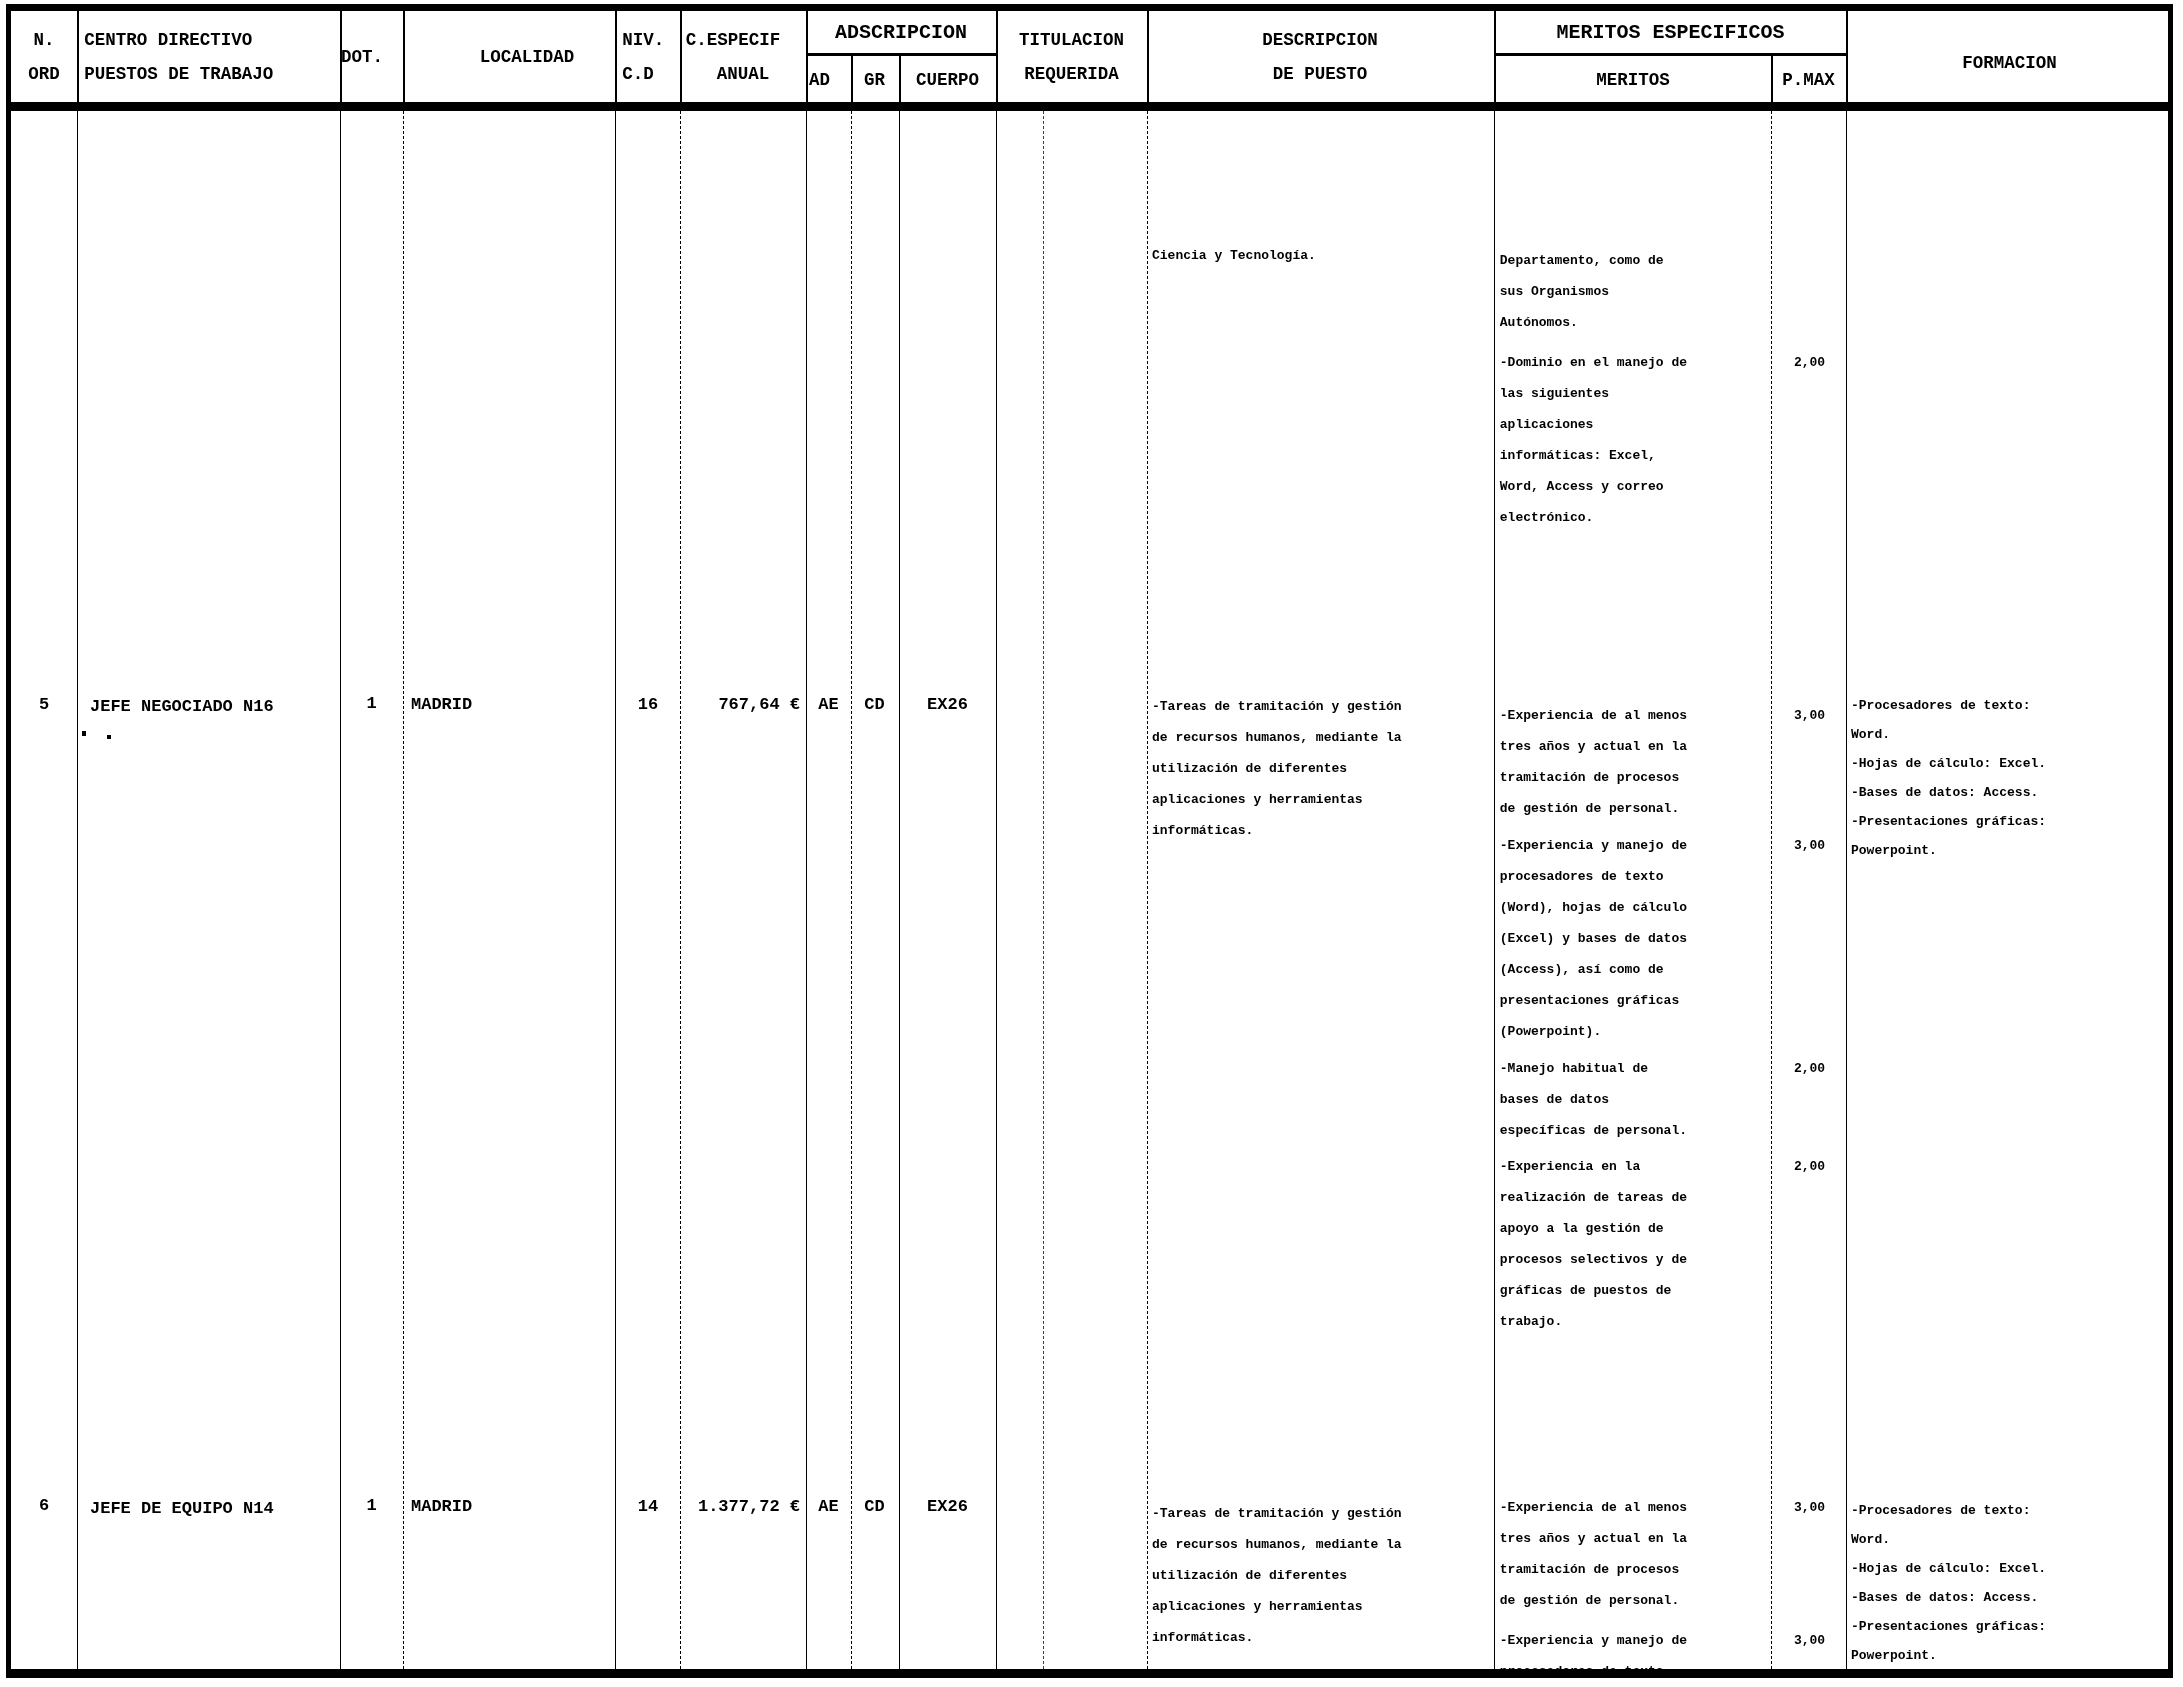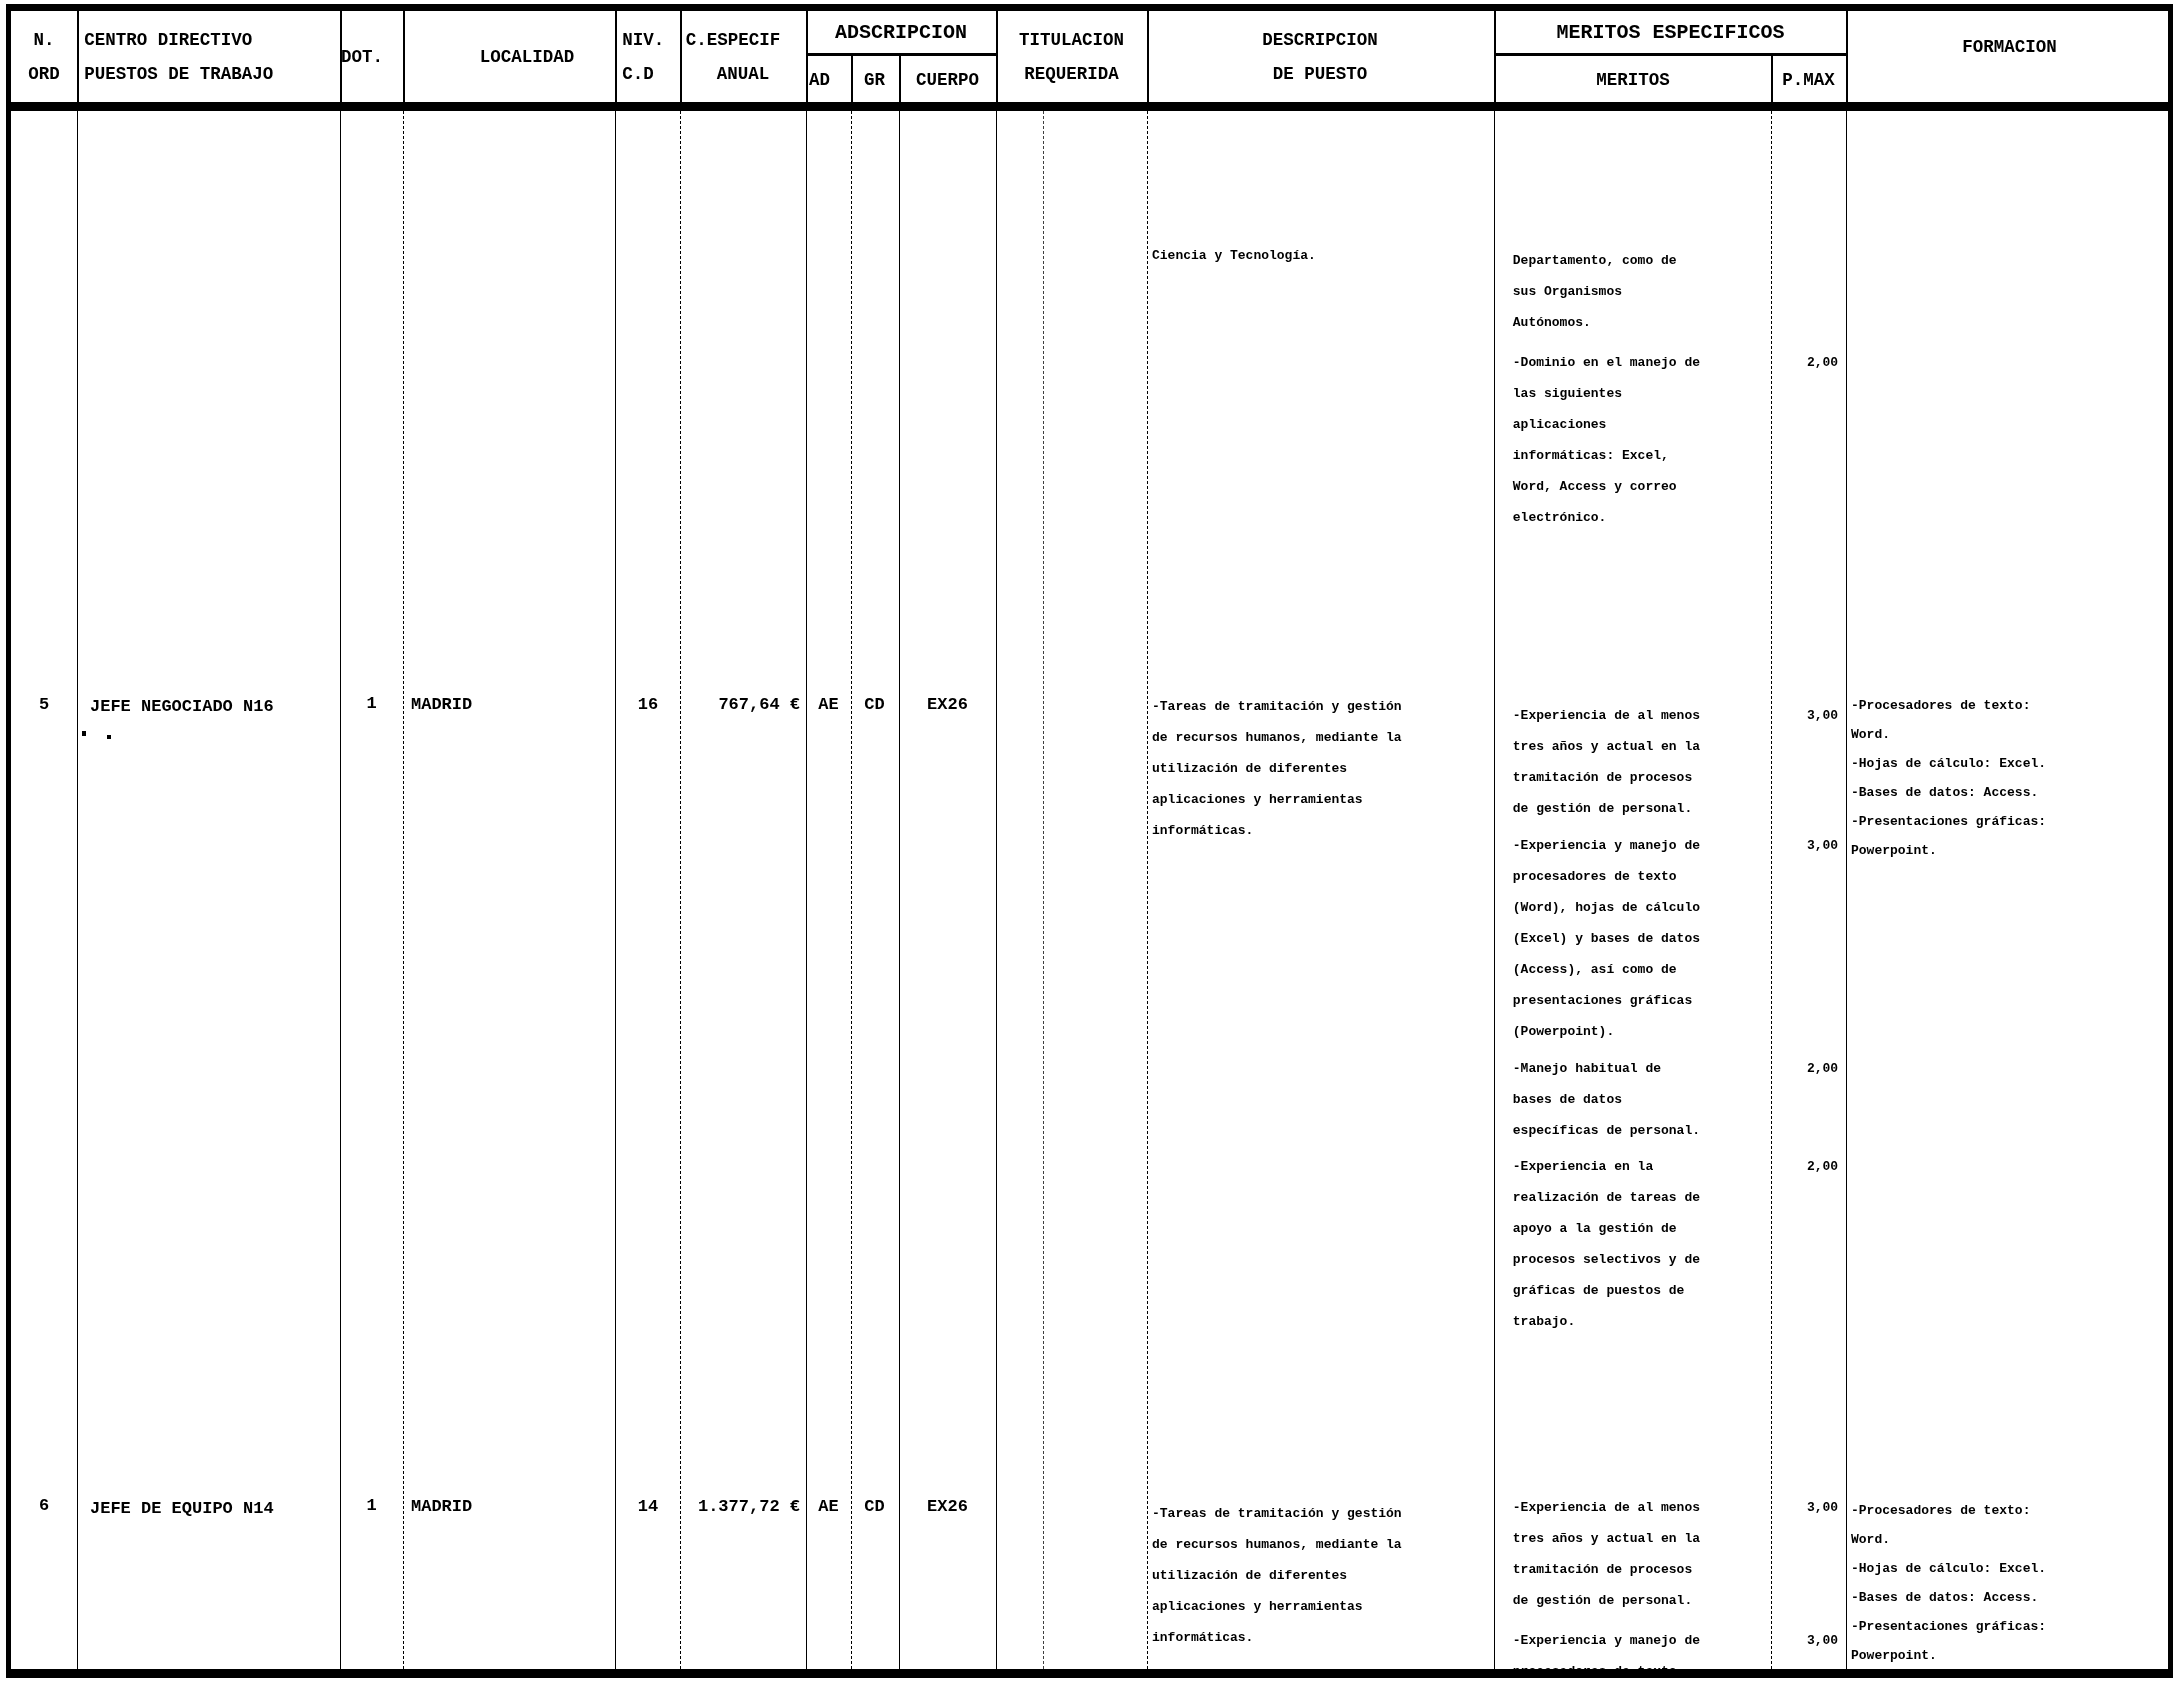--- a/index.html
+++ b/index.html
@@ -33,21 +33,21 @@
     font-size:20px;font-weight:bold;white-space:nowrap;
   }
   .hsub{
     position:absolute;top:56px;height:47px;
     display:flex;align-items:center;justify-content:center;
     font-size:17.5px;font-weight:bold;white-space:nowrap;
   }
   
   .txt{position:absolute;font-size:13px;font-weight:bold;}
   .desc{width:33.5ch;line-height:31px;}
-  .merits{width:353px;padding-left:13px;}
+  .merits{width:353px;}
   .merit{position:relative;margin-bottom:7.3px;}
   .merit-text{margin-left:5.8px;width:24.5ch;line-height:31px;}
   .merit-pmax{position:absolute;left:278px;top:0;width:75px;text-align:center;line-height:31px;}
   .form{width:26.5ch;line-height:29px;white-space:pre-line;}
   .cellv{position:absolute;height:22px;line-height:22px;font-size:17px;font-weight:bold;white-space:nowrap;}
   .center{text-align:center;}
   .right{text-align:right;}
   .artifact{position:absolute;background:#000;}
 </style>
 </head>
@@ -122,21 +122,21 @@
   </div>
   <div class="hgroup-title" style="left:1494px;width:353px;">
     <span>MERITOS ESPECIFICOS</span>
   </div>
   <div class="hsub" style="left:1494px;width:278px;">
     <span>MERITOS</span>
   </div>
   <div class="hsub" style="left:1771px;width:75px;">
     <span>P.MAX</span>
   </div>
-  <div class="hcell" style="left:1846px;width:327px;justify-content:flex-start;padding-top:19px;">
+  <div class="hcell" style="left:1846px;width:327px;justify-content:flex-start;padding-top:35px;">
     <span>FORMACION</span>
   </div>
 
   <div class="vb" style="left:77px;"></div>
   <div class="vb" style="left:340px;"></div>
   <div class="vb dash" style="left:403px;"></div>
   <div class="vb" style="left:615px;"></div>
   <div class="vb dash" style="left:680px;"></div>
   <div class="vb" style="left:806px;"></div>
   <div class="vb dash" style="left:851px;"></div>

